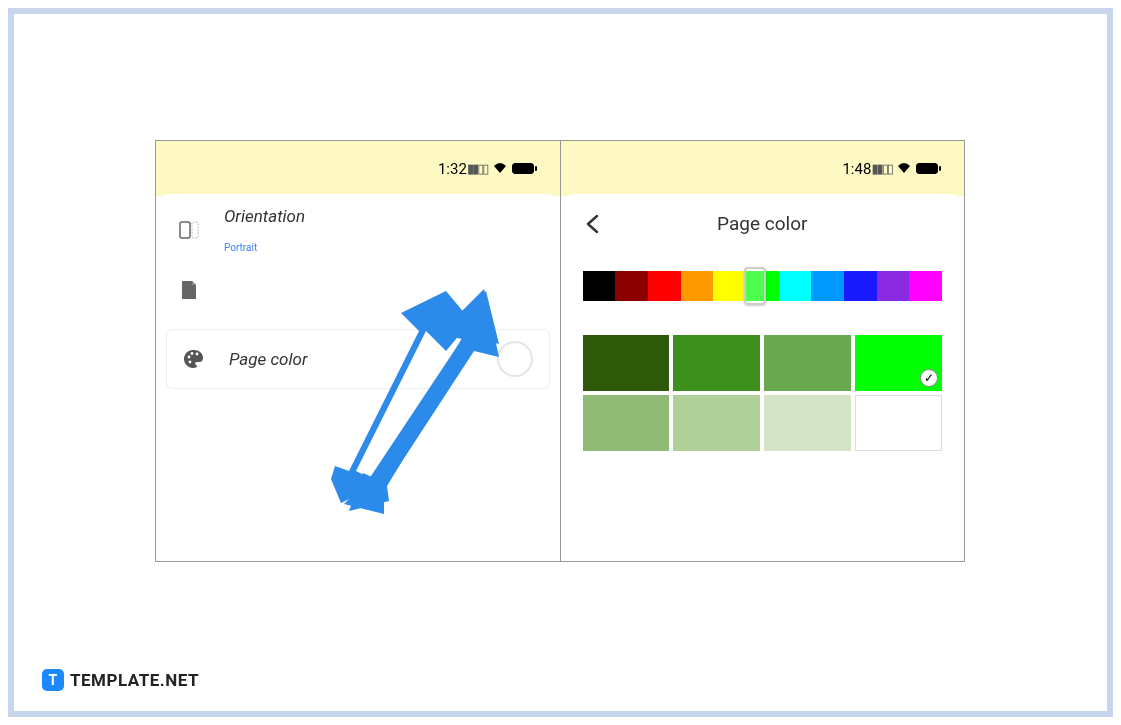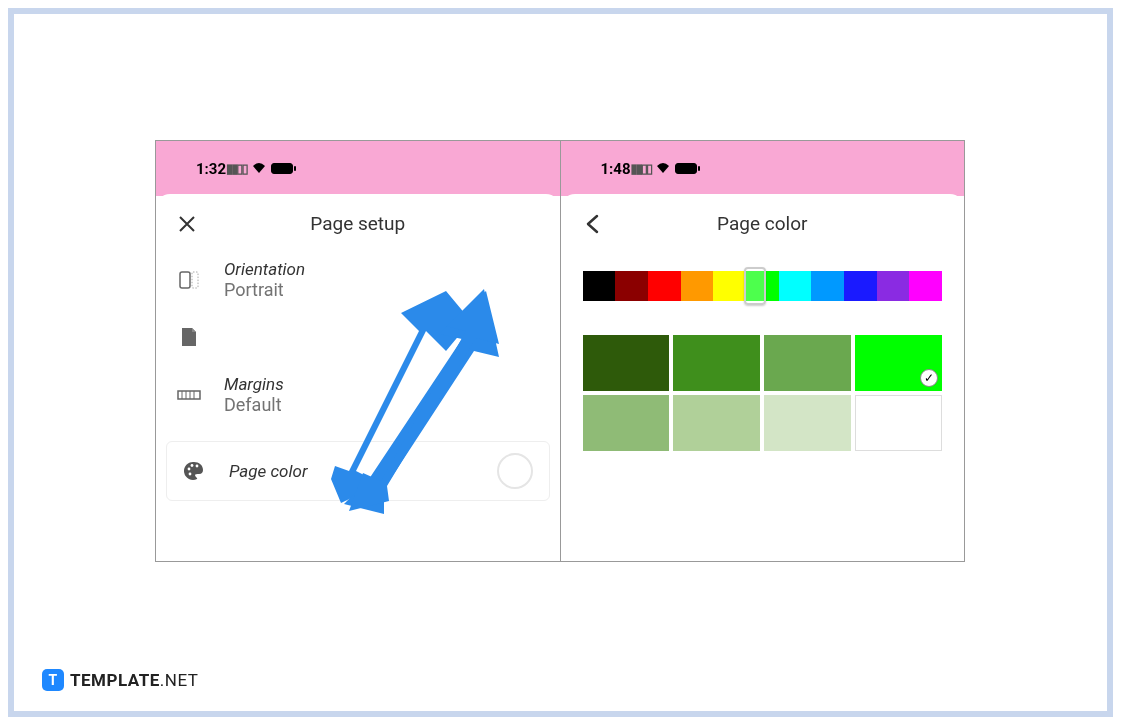--- a/index.html
+++ b/index.html
@@ -31,27 +31,27 @@
   .phone {
     flex: 1;
     display: flex;
     flex-direction: column;
     position: relative;
     overflow: hidden;
   }
   .phone + .phone { border-left: 1px solid #999; }
   .status-bar {
     height: 55px;
-    background: #f9a8d4;
+    background: #fef9c3;
     display: flex;
     align-items: center;
-    justify-content: flex-start;
+    justify-content: flex-end;
     padding: 0 26px 0 40px;
     font-size: 15px;
-    font-weight: 700;
+    font-weight: 400;
     color: #000;
   }
   .status-icons { display: flex; align-items: center; gap: 4px; }
   .sig { font-size: 13px; letter-spacing: -2px; color: #555;}
   .wifi { font-size: 15px; }
   .batt { display:inline-block; width:22px; height:11px; border:1.5px solid #000; border-radius:3px; position:relative; background:#000;}
   .batt::after{content:"";position:absolute;right:-4px;top:2px;width:2px;height:5px;background:#000;border-radius:1px;}
   .sheet {
     flex: 1;
     background: #fff;
@@ -94,21 +94,21 @@
   .list-item .icon-box {
     width: 26px;
     height: 26px;
     display:flex;
     align-items:center;
     justify-content:center;
     color:#555;
   }
   .list-text { display:flex; flex-direction:column; }
   .list-title { font-size: 17px; color: #333; font-style: italic; }
-  .list-sub { font-size: 18px; color: #737373; margin-top:0;}
+  .list-sub { font-size: 10px; color: #3b82f6; margin-top:16px;}
   .list-item.pagecolor {
     border: 1px solid #eee;
     border-radius: 6px;
     margin: 14px 10px 10px 10px;
     padding: 16px 14px;
     justify-content: flex-start;
     position: relative;
   }
   .color-circle {
     position: absolute;
@@ -187,21 +187,21 @@
     height: 22px;
     background: #1e88ff;
     border-radius: 5px;
     color:#fff;
     display:flex;
     align-items:center;
     justify-content:center;
     font-size:14px;
     font-weight:700;
   }
-  .footer-logo .thin { font-weight:400; }
+  .footer-logo .thin { font-weight:700; }
 </style>
 </head>
 <body>
 
 <div class="outer-border"></div>
 
 <div class="screenshots">
 
   <div class="phone">
     <div class="status-bar">
@@ -210,63 +210,40 @@
         <span class="sig">▮▮▯▯</span>
         <span class="wifi">
           <svg width="16" height="12" viewBox="0 0 16 12">
               <path d="M8 11 L2 4 Q8 -2 14 4 Z" fill="#000"></path>
             </svg>
         </span>
         <span class="batt"></span>
       </span>
     </div>
     <div class="sheet">
-      <div class="sheet-header">
-        <span class="sheet-icon">
-          <svg width="18" height="18" viewBox="0 0 18 18">
-              <path d="M2 2 L16 16 M16 2 L2 16" stroke="#333" stroke-width="2" fill="none"></path>
-            </svg>
-        </span>
-        <span class="sheet-title">Page setup</span>
-      </div>
       <div class="list">
         <div class="list-item">
           <span class="icon-box">
             <svg width="22" height="22" viewBox="0 0 22 22">
                 <rect x="2" y="3" width="10" height="16" rx="2" fill="none" stroke="#666" stroke-width="1.5"></rect>
                 <rect x="14" y="3" width="6" height="16" rx="1" fill="none" stroke="#aaa" stroke-width="1" stroke-dasharray="1.5 1.5"></rect>
               </svg>
           </span>
           <div class="list-text">
             <span class="list-title">Orientation</span>
             <span class="list-sub">Portrait</span>
           </div>
         </div>
         <div class="list-item">
           <span class="icon-box">
             <svg width="20" height="22" viewBox="0 0 20 22">
                 <path d="M3 2 H13 L17 6 V20 H3 Z" fill="#666"></path>
                 <path d="M13 2 V6 H17" fill="#888"></path>
               </svg>
           </span>
-        </div>
-        <div class="list-item">
-          <span class="icon-box">
-            <svg width="24" height="16" viewBox="0 0 24 16">
-                <rect x="1" y="4" width="22" height="8" fill="none" stroke="#666" stroke-width="1.5"></rect>
-                <line x1="5" y1="4" x2="5" y2="12" stroke="#666" stroke-width="1"></line>
-                <line x1="9" y1="4" x2="9" y2="12" stroke="#666" stroke-width="1"></line>
-                <line x1="13" y1="4" x2="13" y2="12" stroke="#666" stroke-width="1"></line>
-                <line x1="17" y1="4" x2="17" y2="12" stroke="#666" stroke-width="1"></line>
-              </svg>
-          </span>
-          <div class="list-text">
-            <span class="list-title">Margins</span>
-            <span class="list-sub">Default</span>
-          </div>
         </div>
         <div class="list-item pagecolor">
           <span class="icon-box">
             <svg width="22" height="22" viewBox="0 0 22 22">
                 <path d="M11 2 a9 9 0 1 0 3 17 c1-1-2-2-2-4 0-1 2-1 4-1 3 0 4-2 4-4 C20 5 16 2 11 2 Z" fill="#555"></path>
                 <circle cx="6" cy="9" r="1.4" fill="#fff"></circle>
                 <circle cx="9" cy="5.5" r="1.4" fill="#fff"></circle>
                 <circle cx="14" cy="6" r="1.4" fill="#fff"></circle>
                 <circle cx="7" cy="14" r="1.4" fill="#fff"></circle>
               </svg>

